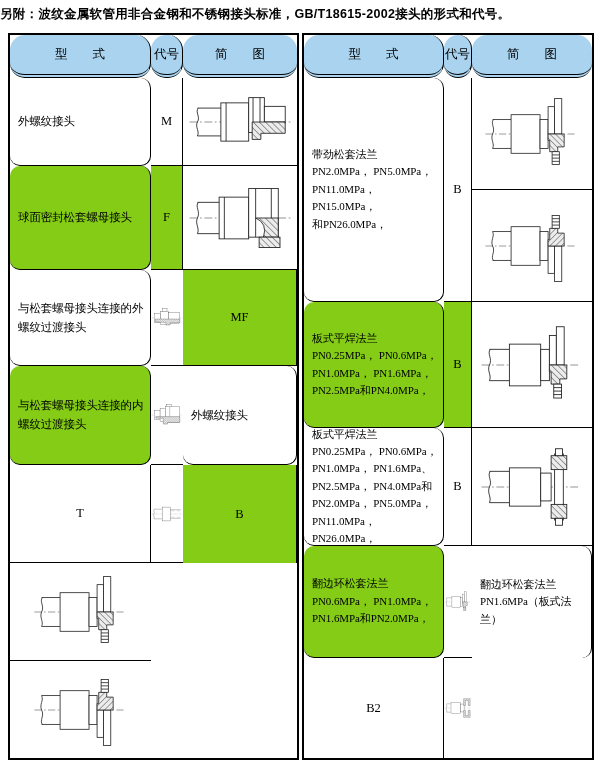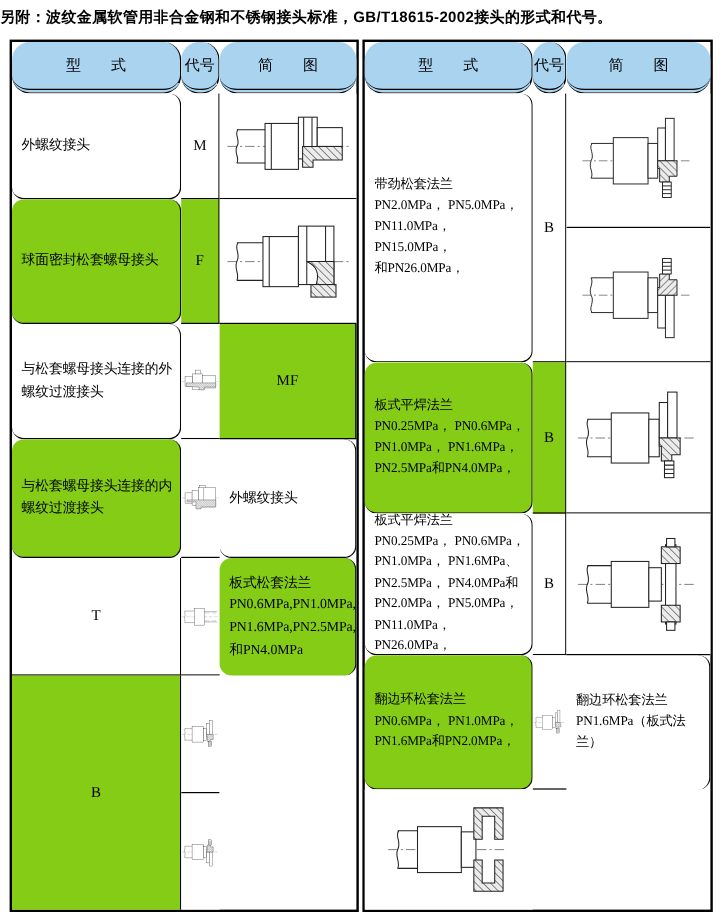--- a/index.html
+++ b/index.html
@@ -190,24 +190,20 @@
     </div>
 
     <div class="c t">外螺纹接头</div>
     <div class="c cd">T</div>
     <div class="c dcell cend">
       <svg class="dg" viewBox="0 0 120 92">
           <use href="#sym-t"></use>
         </svg>
     </div>
 
-    <div class="c t y rend">板式松套法兰
-PN0.6MPa,PN1.0MPa,
-PN1.6MPa,PN2.5MPa,
-和PN4.0MPa</div>
     <div class="c cd y rend">B</div>
     <div class="c dcell cend rend split">
       <div class="sub">
         <svg class="dg" viewBox="0 0 120 92">
             <use href="#sym-flange"></use>
           </svg>
       </div>
       <div class="sub">
         <svg class="dg flip" viewBox="0 0 120 92">
             <use href="#sym-flange"></use>
@@ -267,20 +263,21 @@
 PN0.6MPa， PN1.0MPa，
 PN1.6MPa和PN2.0MPa，</div>
     <div class="c dcell cend">
       <svg class="dg" viewBox="0 0 120 92">
           <use href="#sym-flange"></use>
         </svg>
     </div>
 
     <div class="c t rend">翻边环松套法兰
 PN1.6MPa（板式法兰）</div>
+    <div class="c cd rend">B2</div>
     <div class="c dcell cend rend">
       <svg class="dg" viewBox="0 0 120 92">
           <use href="#sym-collar"></use>
         </svg>
     </div>
   </div>
 
 </div>
 
 </body></html>

